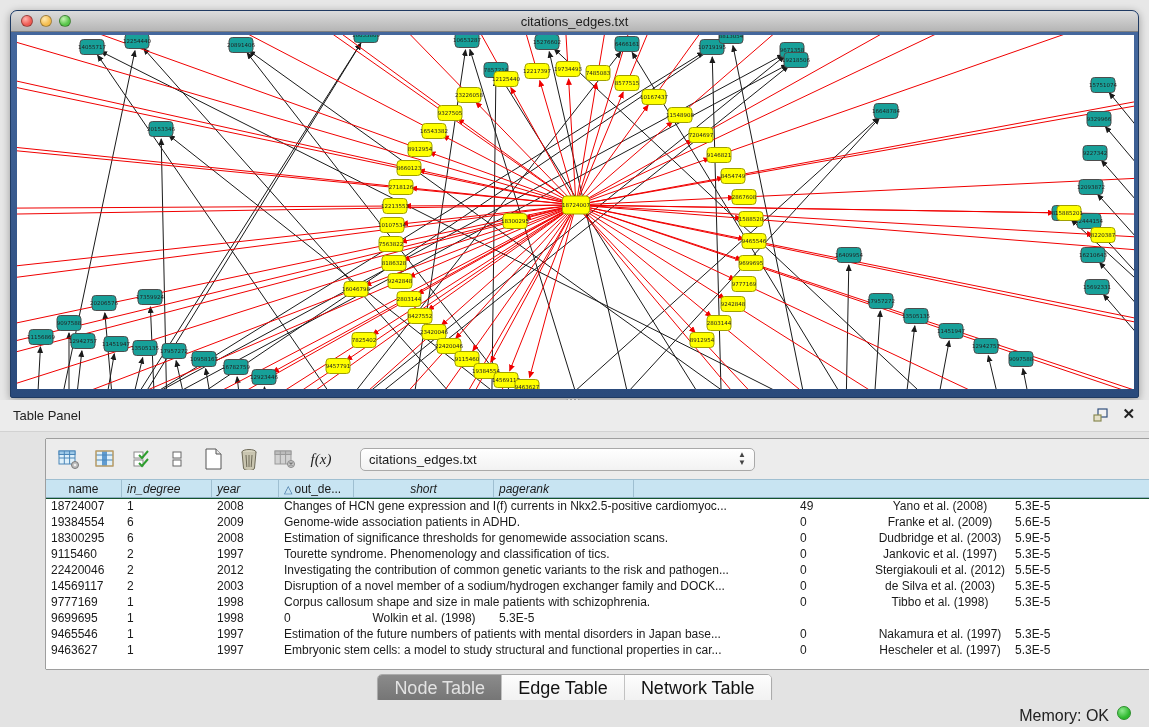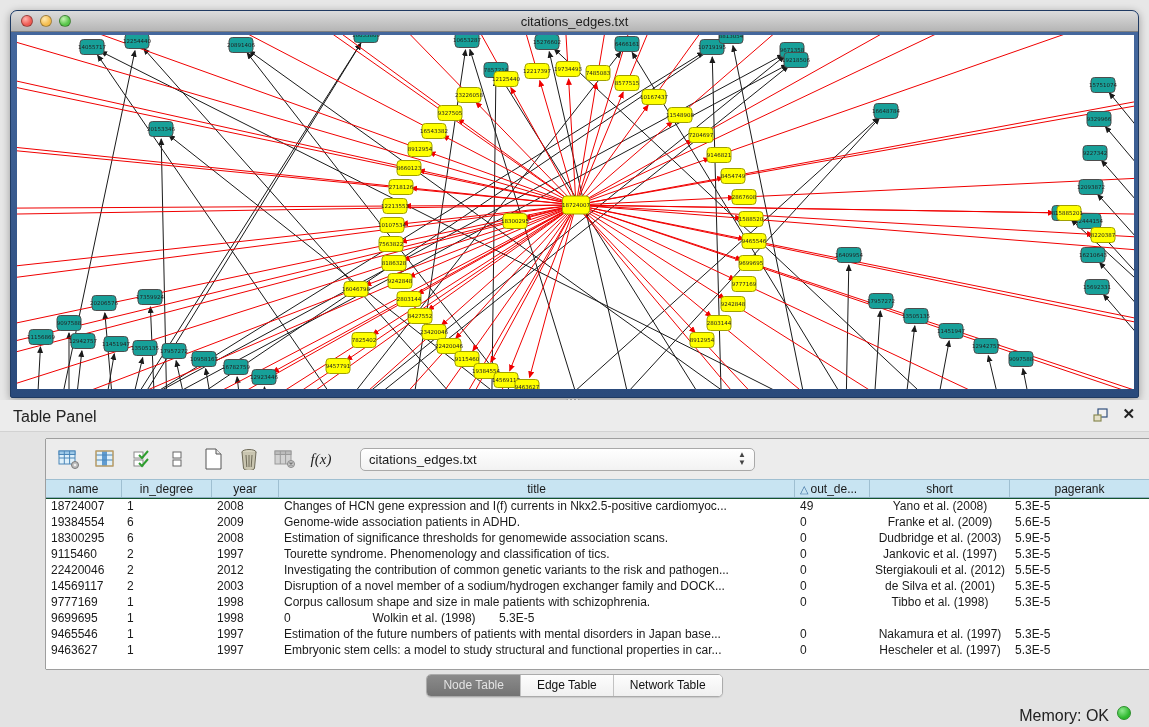--- a/index.html
+++ b/index.html
@@ -27,21 +27,21 @@
   svg line.er { stroke:#f00000; stroke-width:1; }
 
   
   #splitter-handle { position:absolute; left:566px; top:399px; width:14px; height:5px;
     background:repeating-linear-gradient(90deg,#9a9a9a 0 2px,#d8d8d8 2px 4px); border-radius:2px; }
 
   
   #table-panel { position:absolute; left:0; top:400px; width:1149px; height:300px; background:#e3e3e3; }
   .panel-head { position:absolute; left:0; top:0; right:0; height:32px; background:#ececec;
     border-bottom:1px solid #d2d2d2; }
-  .panel-title { position:absolute; left:13px; top:8px; font-size:16px; color:#222; }
+  .panel-title { position:absolute; left:13px; top:8px; font-size:13px; color:#222; }
   .panel-float { position:absolute; right:40px; top:8px; width:16px; height:14px; cursor:pointer; }
   .panel-close { position:absolute; right:14px; top:5px; font-size:15px; font-weight:bold; color:#222; cursor:pointer; }
 
   .table-container { position:absolute; left:13px; top:38px; width:1123px; height:232px;
     background:#14532d; border:1px solid #9e9e9e; border-radius:2px;margin-left:32px; }
   .toolbar { position:absolute; left:0; top:0; right:0; height:40px; background:#ececec;
     display:flex; align-items:center; gap:10px; padding-left:10px; }
   .tbicon { width:26px; height:24px; display:flex; align-items:center; justify-content:center; cursor:pointer; }
   .fx-label { font-family:"Liberation Serif", serif; font-style:italic; font-size:15px; color:#222; }
   .table-select { width:395px; height:23px; margin-left:16px; background:linear-gradient(#ffffff,#f2f2f2);
@@ -53,31 +53,31 @@
   .thead { position:absolute; left:0; top:40px; right:16px; height:19px; display:flex;
     background:#c8e4f2; border-top:1px solid #9fbfd1; border-bottom:1px solid #8fb0c4; }
   .th { font-size:12px; color:#1a1a1a; border-right:1px solid #9fbfd1; padding:2px 5px 0 5px;
     white-space:nowrap; overflow:hidden; cursor:pointer; }
   .sort-tri { color:#3b6fa0; font-size:11px; margin-right:2px; }
   .tbody { position:absolute; left:0; top:60px; right:16px; bottom:0; overflow:hidden; background:#fff; }
   .trow { display:flex; height:16px; }
   .td { font-size:12px; padding:0 5px; white-space:nowrap; overflow:hidden; }
   .c0{width:76px;} .c1{width:90px;} .c2{width:67px;} .c3{width:516px;} .c4{width:75px;}
   .c5{width:140px; text-align:center;} .c6{width:140px;}
-  .h0{text-align:center;} .h1,.h2,.h3,.h5,.h6{text-align:center;} .h4{text-align:left;}
+  .h0{text-align:center;} .h1,.h2,.h3,.h5,.h6{font-style:italic;} .h4{text-align:left;}
   .vscroll { position:absolute; right:0; top:40px; bottom:0; width:16px; background:#f4f4f4;
     border-left:1px solid #c9c9c9; }
   .vthumb { position:absolute; left:2px; top:22px; width:11px; height:58px; border-radius:6px;
     background:linear-gradient(90deg,#b9b9b9,#8f8f8f); border:1px solid #878787; cursor:pointer; }
 
   
   .tabbar { position:absolute; left:0; top:274px; width:1149px; height:24px; text-align:center; }
   .seg { display:inline-flex; border:1px solid #ababab; border-radius:5px; overflow:hidden;
     background:#fff; box-shadow:0 1px 1px rgba(0,0,0,.12); }
-  .seg button { border:none; background:linear-gradient(#fdfdfd,#f0f0f0); font-size:12px;
+  .seg button { border:none; background:linear-gradient(#fdfdfd,#f0f0f0); font-size:18px;
     font-family:"Liberation Sans",sans-serif; padding:3px 16px 4px 16px; cursor:pointer; color:#111;
     border-right:1px solid #c2c2c2; }
   .seg button:last-child { border-right:none; }
   .seg button.sel { background:linear-gradient(#8b8b8b,#737373); color:#e3e3e3; }
 
   
   #status-bar { position:absolute; left:0; top:700px; width:1149px; height:27px; background:#e3e3e3; }
   .mem-label { position:absolute; right:40px; top:7px; font-size:16px; color:#222; }
   .mem-dot { position:absolute; right:18px; top:6px; width:14px; height:14px; border-radius:50%;
     background:radial-gradient(circle at 35% 30%, #8fe98f, #2eb82e 65%); border:1px solid #2a8f2a; }
@@ -513,21 +513,20 @@
       <div class="table-select">
         <span>citations_edges.txt</span>
         <span class="stepper">▲<br>▼</span>
       </div>
     </div>
 
     <div class="thead">
       <div class="th c0 h0"><span>name</span></div>
       <div class="th c1 h1"><span>in_degree</span></div>
       <div class="th c2 h2"><span>year</span></div>
-      <div class="th c3 h3"><span>title</span></div>
       <div class="th c4 h4"><span class="sort-tri">△</span><span>out_de...</span></div>
       <div class="th c5 h5"><span>short</span></div>
       <div class="th c6 h6"><span>pagerank</span></div>
     </div>
 
     <div class="tbody">
         <div class="trow">
           <div class="td c0">18724007</div>
           <div class="td c1">1</div>
           <div class="td c2">2008</div>
@@ -571,21 +570,21 @@
           <div class="td c4">0</div>
           <div class="td c5">Stergiakouli et al. (2012)</div>
           <div class="td c6">5.5E-5</div>
         </div>
         <div class="trow">
           <div class="td c0">14569117</div>
           <div class="td c1">2</div>
           <div class="td c2">2003</div>
           <div class="td c3">Disruption of a novel member of a sodium/hydrogen exchanger family and DOCK...</div>
           <div class="td c4">0</div>
-          <div class="td c5">de Silva et al. (2001)</div>
+          <div class="td c5">de Silva et al. (2003)</div>
           <div class="td c6">5.3E-5</div>
         </div>
         <div class="trow">
           <div class="td c0">9777169</div>
           <div class="td c1">1</div>
           <div class="td c2">1998</div>
           <div class="td c3">Corpus callosum shape and size in male patients with schizophrenia.</div>
           <div class="td c4">0</div>
           <div class="td c5">Tibbo et al. (1998)</div>
           <div class="td c6">5.3E-5</div>

